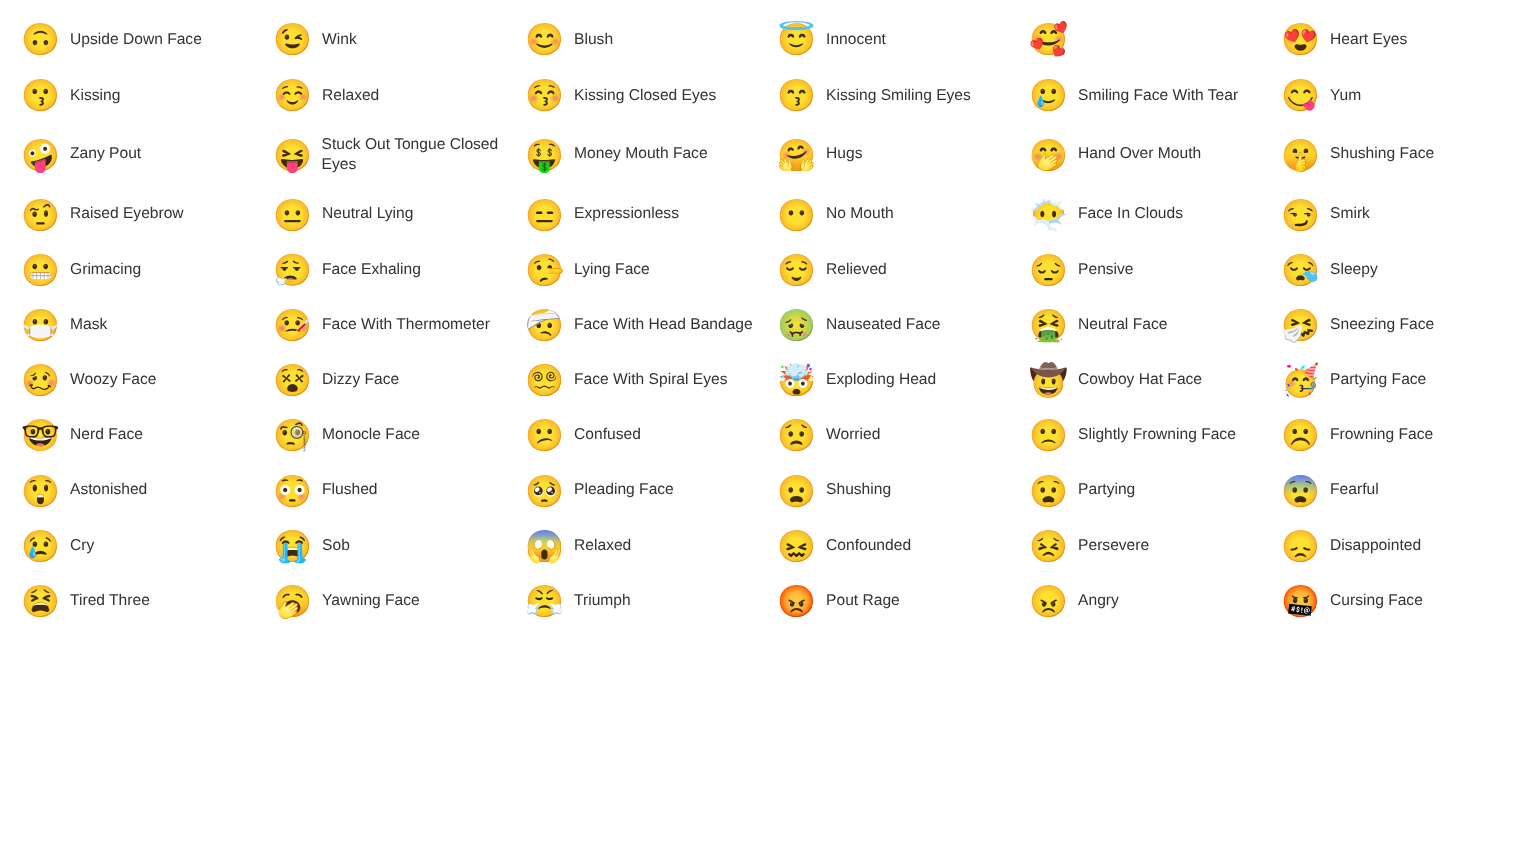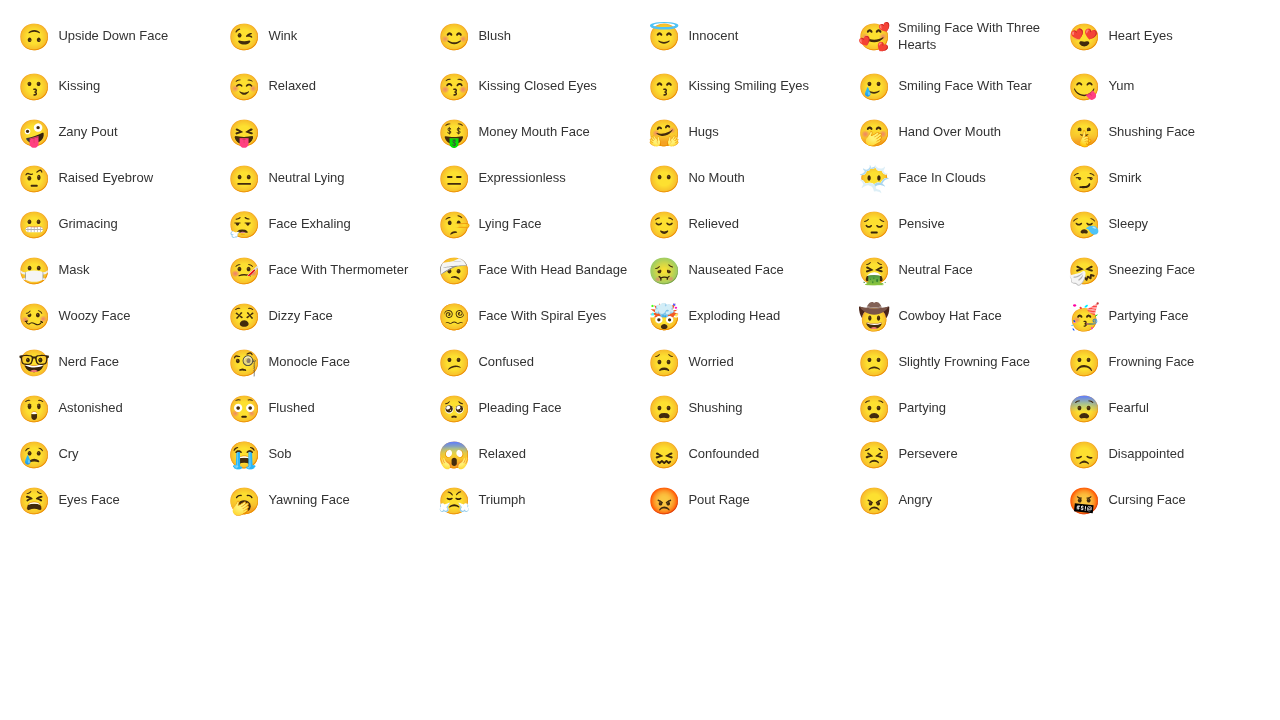--- a/index.html
+++ b/index.html
@@ -48,21 +48,20 @@
     <div class="emoji-item">
       <span class="emoji-icon">😊</span>
       <span class="emoji-label">Blush</span>
     </div>
     <div class="emoji-item">
       <span class="emoji-icon">😇</span>
       <span class="emoji-label">Innocent</span>
     </div>
     <div class="emoji-item">
       <span class="emoji-icon">🥰</span>
-      <span class="emoji-label">Smiling Face With Three Hearts</span>
     </div>
     <div class="emoji-item">
       <span class="emoji-icon">😍</span>
       <span class="emoji-label">Heart Eyes</span>
     </div>
     <div class="emoji-item">
       <span class="emoji-icon">😗</span>
       <span class="emoji-label">Kissing</span>
     </div>
     <div class="emoji-item">
@@ -84,20 +83,21 @@
     <div class="emoji-item">
       <span class="emoji-icon">😋</span>
       <span class="emoji-label">Yum</span>
     </div>
     <div class="emoji-item">
       <span class="emoji-icon">🤪</span>
       <span class="emoji-label">Zany Pout</span>
     </div>
     <div class="emoji-item">
       <span class="emoji-icon">😝</span>
+      <span class="emoji-label">Stuck Out Tongue Closed Eyes</span>
     </div>
     <div class="emoji-item">
       <span class="emoji-icon">🤑</span>
       <span class="emoji-label">Money Mouth Face</span>
     </div>
     <div class="emoji-item">
       <span class="emoji-icon">🤗</span>
       <span class="emoji-label">Hugs</span>
     </div>
     <div class="emoji-item">
@@ -271,21 +271,21 @@
     <div class="emoji-item">
       <span class="emoji-icon">😣</span>
       <span class="emoji-label">Persevere</span>
     </div>
     <div class="emoji-item">
       <span class="emoji-icon">😞</span>
       <span class="emoji-label">Disappointed</span>
     </div>
     <div class="emoji-item">
       <span class="emoji-icon">😫</span>
-      <span class="emoji-label">Eyes Face</span>
+      <span class="emoji-label">Tired Three</span>
     </div>
     <div class="emoji-item">
       <span class="emoji-icon">🥱</span>
       <span class="emoji-label">Yawning Face</span>
     </div>
     <div class="emoji-item">
       <span class="emoji-icon">😤</span>
       <span class="emoji-label">Triumph</span>
     </div>
     <div class="emoji-item">

